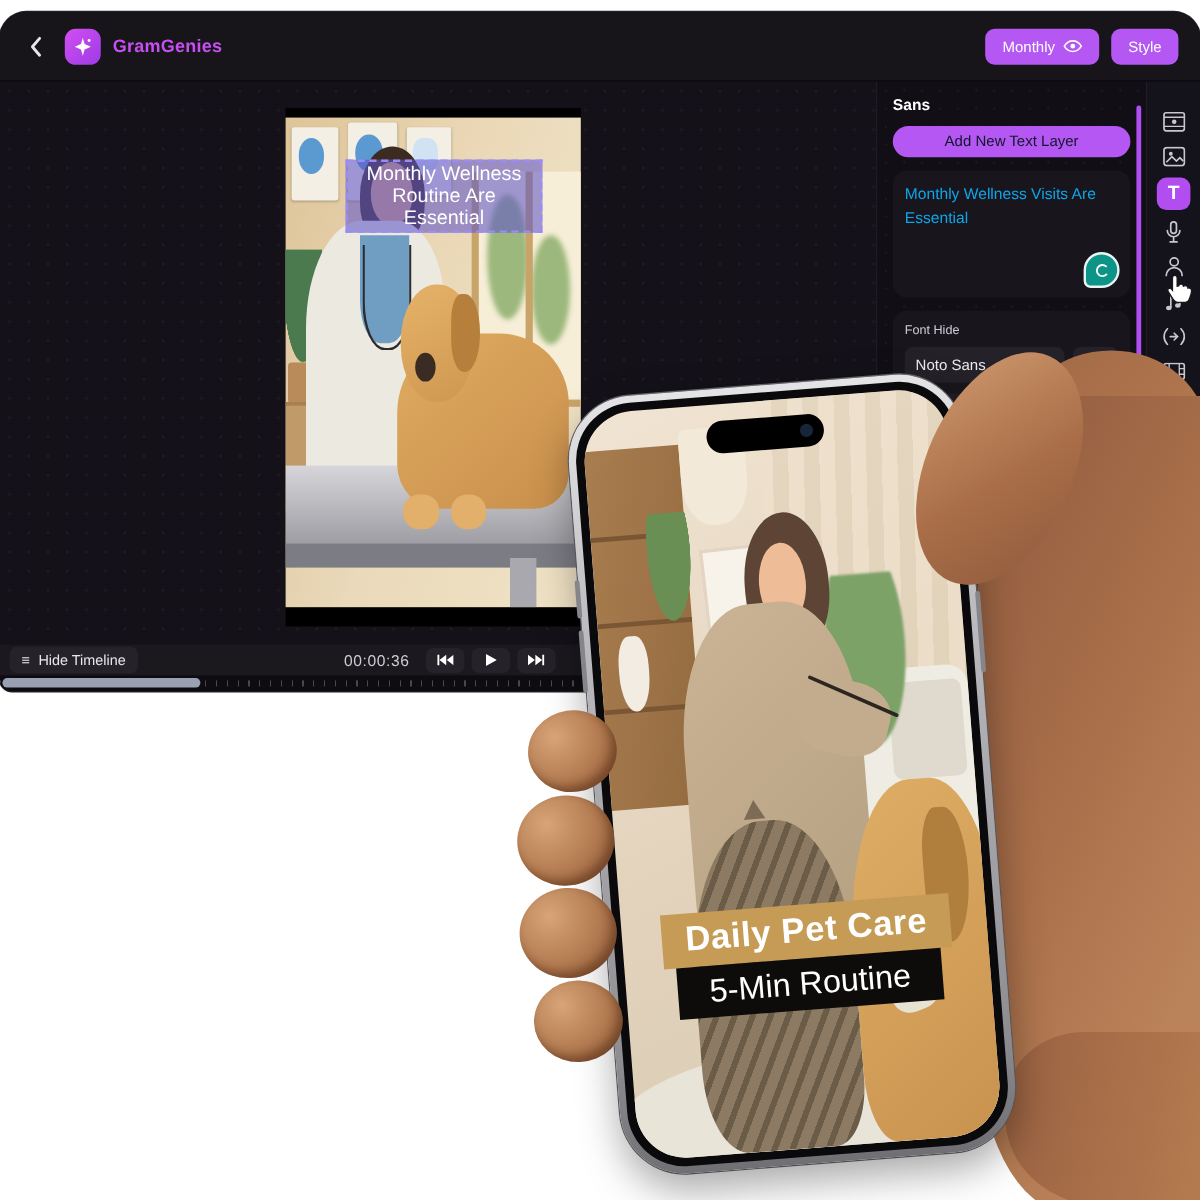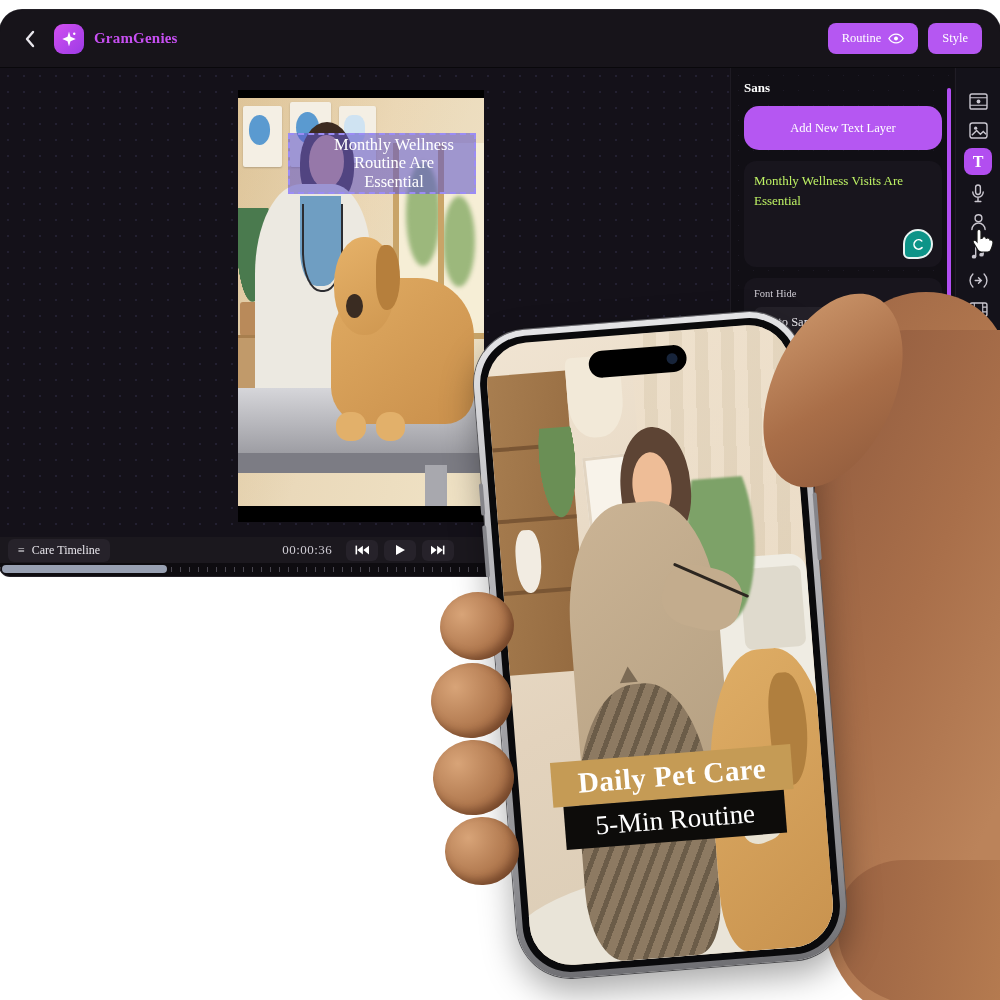--- a/index.html
+++ b/index.html
@@ -1,17 +1,17 @@
 <!DOCTYPE html>
 <html><head>
 <meta charset="utf-8">
 <style>
   html,body{margin:0;padding:0;background:#fff;}
   .stage{position:relative;width:1000px;height:1000px;background:#fff;overflow:hidden;
-         font-family:Liberation Serif, serif;-webkit-font-smoothing:antialiased;}
+         font-family:Liberation Sans, sans-serif;-webkit-font-smoothing:antialiased;}
 
   
   .app{position:absolute;left:0;top:10px;width:1000px;height:566px;background:#131016;
        border-radius:22px 22px 10px 10px;overflow:hidden;box-shadow:0 0 0 1px #232027;}
   .topbar{position:absolute;left:0;top:0;width:100%;height:58px;background:#17141a;
           border-bottom:1px solid #09080b;display:flex;align-items:center;padding:0 18px;box-sizing:border-box;}
   .back{width:22px;height:22px;color:#e8e6ec;display:flex;align-items:center;justify-content:center;cursor:pointer;}
   .logo{width:30px;height:30px;border-radius:9px;margin-left:14px;
         background:linear-gradient(135deg,#d24ff0,#9c3be6);display:flex;align-items:center;justify-content:center;}
   .brand{color:#c74ff2;font-size:15px;font-weight:bold;margin-left:10px;letter-spacing:.2px;}
@@ -43,31 +43,31 @@
   .vscrub{left:25%;top:24%;width:17%;height:22%;border-radius:0 0 40% 40%;background:#6f9ec2;}
   .vsteth{left:26%;top:26%;width:15%;height:21%;border:2.5px solid #2c2c30;border-top:none;border-radius:0 0 46% 46%;background:rgba(0,0,0,0);}
   .vdog{left:38%;top:44%;width:58%;height:36%;border-radius:45% 40% 20% 25%;background:linear-gradient(140deg,#e0ab62,#c98f4b);}
   .vdoghead{left:39%;top:34%;width:25%;height:24%;border-radius:48%;background:linear-gradient(150deg,#e6b269,#cf9750);}
   .vdogear{left:56%;top:36%;width:10%;height:16%;border-radius:40% 60% 60% 50%;background:#b67f3c;}
   .vdognose{left:44%;top:48%;width:7%;height:6%;border-radius:50%;background:#3a2c22;}
   .vpaw{top:77%;width:12%;height:7%;border-radius:45%;background:#e2b06a;}
   .vwarm{left:0;top:0;width:100%;height:100%;background:linear-gradient(115deg,rgba(255,180,80,.14),rgba(0,0,0,0) 55%);}
   .overlay-box{position:absolute;left:50px;top:43px;width:160px;height:57px;
       background:rgba(96,86,200,.58);border:2px dashed #9b8cf5;display:flex;flex-direction:column;
-      align-items:center;justify-content:center;color:#fff;font-size:16.5px;line-height:1.12;cursor:move;padding-left:24px;}
+      align-items:center;justify-content:center;color:#fff;font-size:16.5px;line-height:1.12;cursor:move;}
 
   
   .panel{position:absolute;left:730px;top:58px;width:224px;height:508px;background:#110f15;
          border-left:1px solid #1e1b23;box-sizing:border-box;padding:12px 12px 0 13px;
          background-image:radial-gradient(#1d1a26 .8px,rgba(0,0,0,0) 1px);background-size:15px 15px;}
   .panel h3{margin:0 0 10px;color:#fff;font-size:13px;font-weight:bold;}
-  .addbtn{height:44px;border-radius:15px;background:#b557f2;color:#ffffff;font-size:12.5px;
+  .addbtn{height:26px;border-radius:15px;background:#b557f2;color:#0f172a;font-size:12.5px;
           display:flex;align-items:center;justify-content:center;cursor:pointer;}
   .card{background:#18151d;border-radius:12px;padding:10px;margin-top:11px;position:relative;}
-  .txtcard{height:86px;color:#bef264;font-size:13px;line-height:1.5;cursor:text;}
+  .txtcard{height:86px;color:#0ea5e9;font-size:13px;line-height:1.5;cursor:text;}
   .gram{position:absolute;right:9px;bottom:8px;width:26px;height:26px;border-radius:50% 50% 50% 6px;
         background:#0d9488;border:2px solid #e8f4f2;display:flex;align-items:center;justify-content:center;}
   .flabel{color:#cfccd4;font-size:10.5px;margin-bottom:8px;}
   .frow{display:flex;gap:7px;}
   .select{flex:1;height:30px;background:#242129;border-radius:7px;display:flex;align-items:center;
           padding:0 9px;color:#eceaef;font-size:12.5px;cursor:pointer;}
   .select .sp{flex:1;}
   .numbox{width:38px;height:30px;background:#242129;border-radius:7px;display:flex;align-items:center;
           justify-content:center;color:#eceaef;font-size:12.5px;cursor:text;}
   .fmtrow{display:flex;gap:6px;margin-top:9px;}
@@ -188,21 +188,21 @@
       </div>
       <div class="logo">
         <svg width="18" height="18" viewBox="0 0 24 24">
             <path d="M12 2l2 7 7 3-7 3-2 7-2-7-7-3 7-3z" fill="#fff"></path>
             <circle cx="19" cy="5" r="1.6" fill="#fff"></circle>
           </svg>
       </div>
       <div class="brand">GramGenies</div>
       <div class="sp"></div>
       <div class="tbtn">
-        <span>Routine</span>
+        <span>Monthly</span>
         <svg width="16" height="11" viewBox="0 0 18 12">
             <path d="M1 6s3-5 8-5 8 5 8 5-3 5-8 5-8-5-8-5z" fill="none" stroke="#fff" stroke-width="1.5"></path>
             <circle cx="9" cy="6" r="2.2" fill="#fff"></circle>
           </svg>
       </div>
       <div class="tbtn">
         <span>Style</span>
       </div>
     </div>
 
@@ -428,21 +428,21 @@
     </div>
     <div class="cursorhand">
       <svg width="22" height="26" viewBox="0 0 22 26">
           <path d="M7 1.5c1.2 0 2 .9 2 2v7l1.2-.3c.5-2 3.7-2 4 .2 2-1 3.8.2 3.8 1.6 1.8-.4 3 .6 3 2.4 0 2.5-1 4.2-1.6 6.2-.5 1.7-1.7 3.4-3.7 3.4H9.3c-1.4 0-2.6-.8-3.4-2C4.4 19.7 2 16 1.3 14.6c-.8-1.5.8-3 2.3-2.2.6.3 1 .8 1.4 1.3V3.5c0-1.1.8-2 2-2z" fill="#fff" stroke="#1a1a1a" stroke-width="1.2"></path>
         </svg>
     </div>
 
     <div class="timebar">
       <div class="tchip">
         <span>≡</span>
-        <span>Care Timeline</span>
+        <span>Hide Timeline</span>
       </div>
       <div class="ttime">00:00:36</div>
       <div class="tctl">
         <div class="tcbtn">
           <svg width="14" height="10" viewBox="0 0 16 10">
               <path d="M1.5 0v10" stroke="#fff" stroke-width="1.8"></path>
               <path d="M9 0L2.5 5 9 10zM16 0L9.5 5 16 10z" fill="#fff"></path>
             </svg>
         </div>
         <div class="tcbtn">

